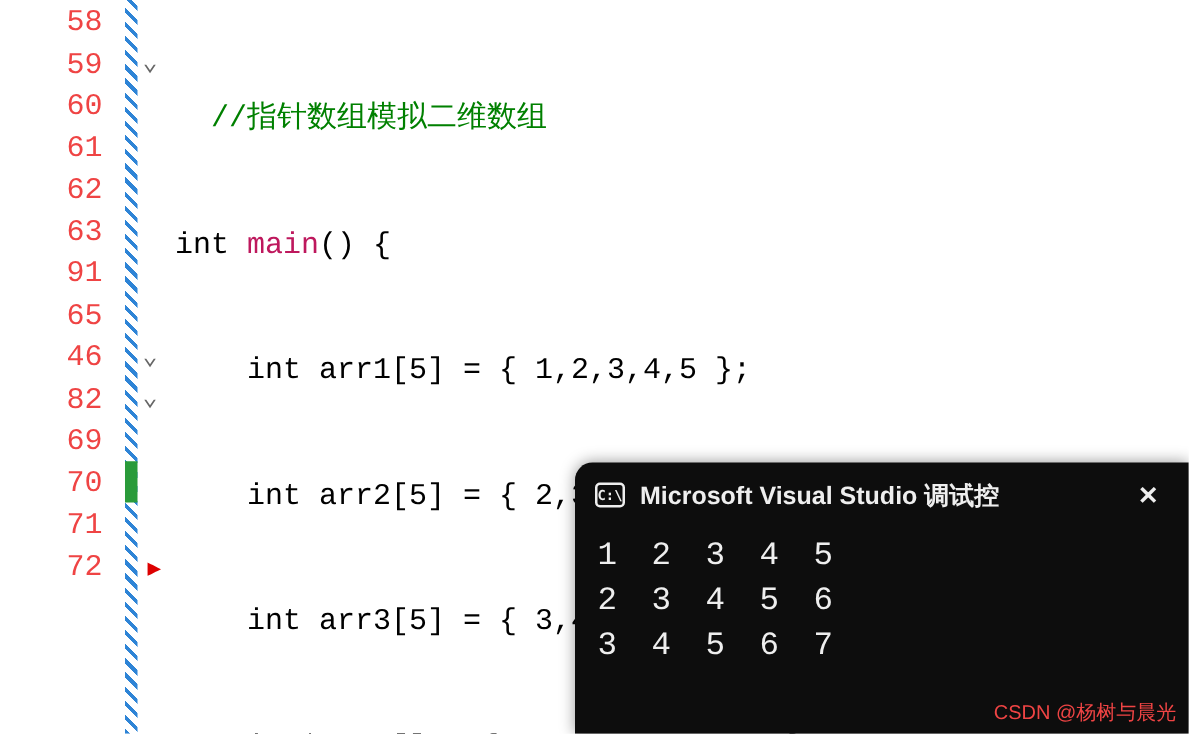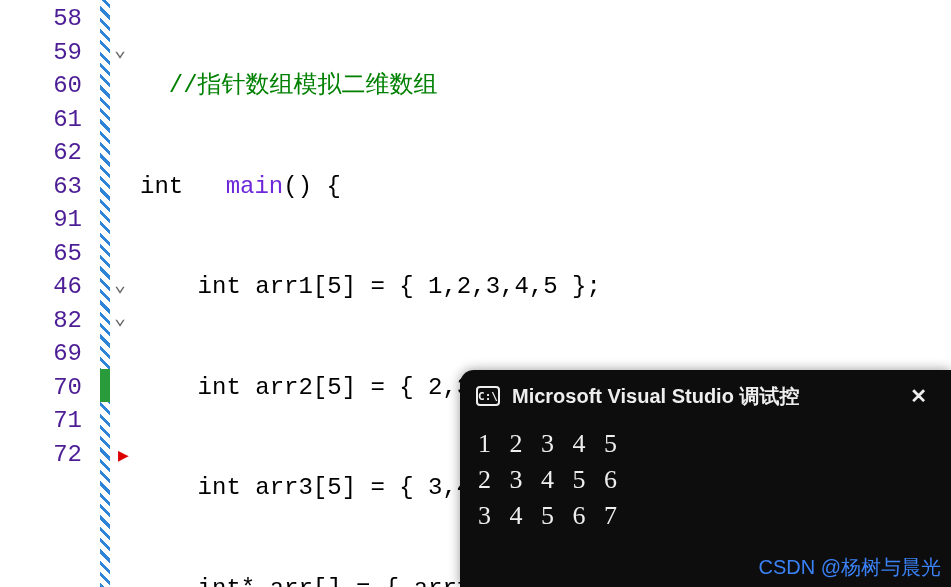--- a/index.html
+++ b/index.html
@@ -13,21 +13,21 @@
     color: #000;
     position: relative;
     overflow: hidden;
   }
   .editor { display: flex; height: 100%; }
   .gutter {
     width: 100px;
     background: #fff;
     text-align: right;
     padding-right: 18px;
-    color: #4c1d95;
+    color: #ef4444;
     user-select: none;
     line-height: 33.5px;
     padding-top: 2px;
   }
   .gutter div { height: 33.5px; }
   .margin-strip {
     width: 10px;
     background: repeating-linear-gradient(
       45deg,
       #2e84d6 0 3px, #fff 3px 8px
@@ -51,28 +51,28 @@
   }
   .breakpoint {
     position: absolute;
     left: 8px;
     color: #d00;
     font-size: 18px;
   }
   .code {
     flex: 1;
     line-height: 33.5px;
-    padding-top: 2px;
+    padding-top: 12px;
     white-space: pre;
     position: relative;
   }
   .code .line { height: 33.5px; position: relative; }
   .kw { color: #000000; }
   .cm { color: #008000; }
-  .fn { color: #6d28d9; margin-left: 28px; }
+  .fn { color: #be185d; }
   .console {
     position: absolute;
     top: 370px;
     left: 460px;
     right: 0;
     bottom: 0;
     background: #0d0d0d;
     color: #eee;
     border-radius: 14px 0 0 0;
     box-shadow: 0 0 12px rgba(0,0,0,.4);
@@ -96,32 +96,32 @@
     font-size: 11px;
     display:flex; align-items:center; justify-content:center;
     font-family: monospace;
   }
   .console-close {
     margin-left: auto;
     font-size: 20px;
     padding: 4px 8px;
   }
   .console-body {
-    font-family: Liberation Serif, serif;
+    font-family: Liberation Mono, monospace;
     font-size: 26px;
     padding: 4px 18px;
     line-height: 36px;
     letter-spacing: 6px;
   }
   .watermark {
     position: absolute;
     bottom: 6px; right: 10px;
     font-family: sans-serif;
-    font-size: 20px;
-    color: #3b82f6;
+    font-size: 16px;
+    color: #ef4444;
   }
 </style>
 </head>
 <body>
 
 <div class="editor">
   <div class="gutter">
     <div>58</div>
     <div>59</div>
     <div>60</div>

